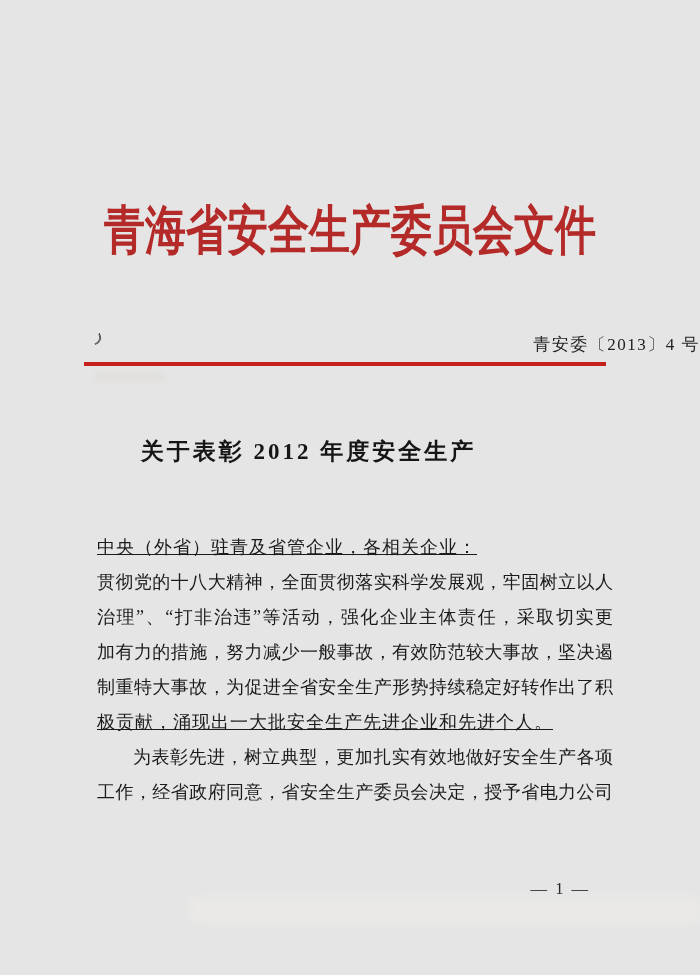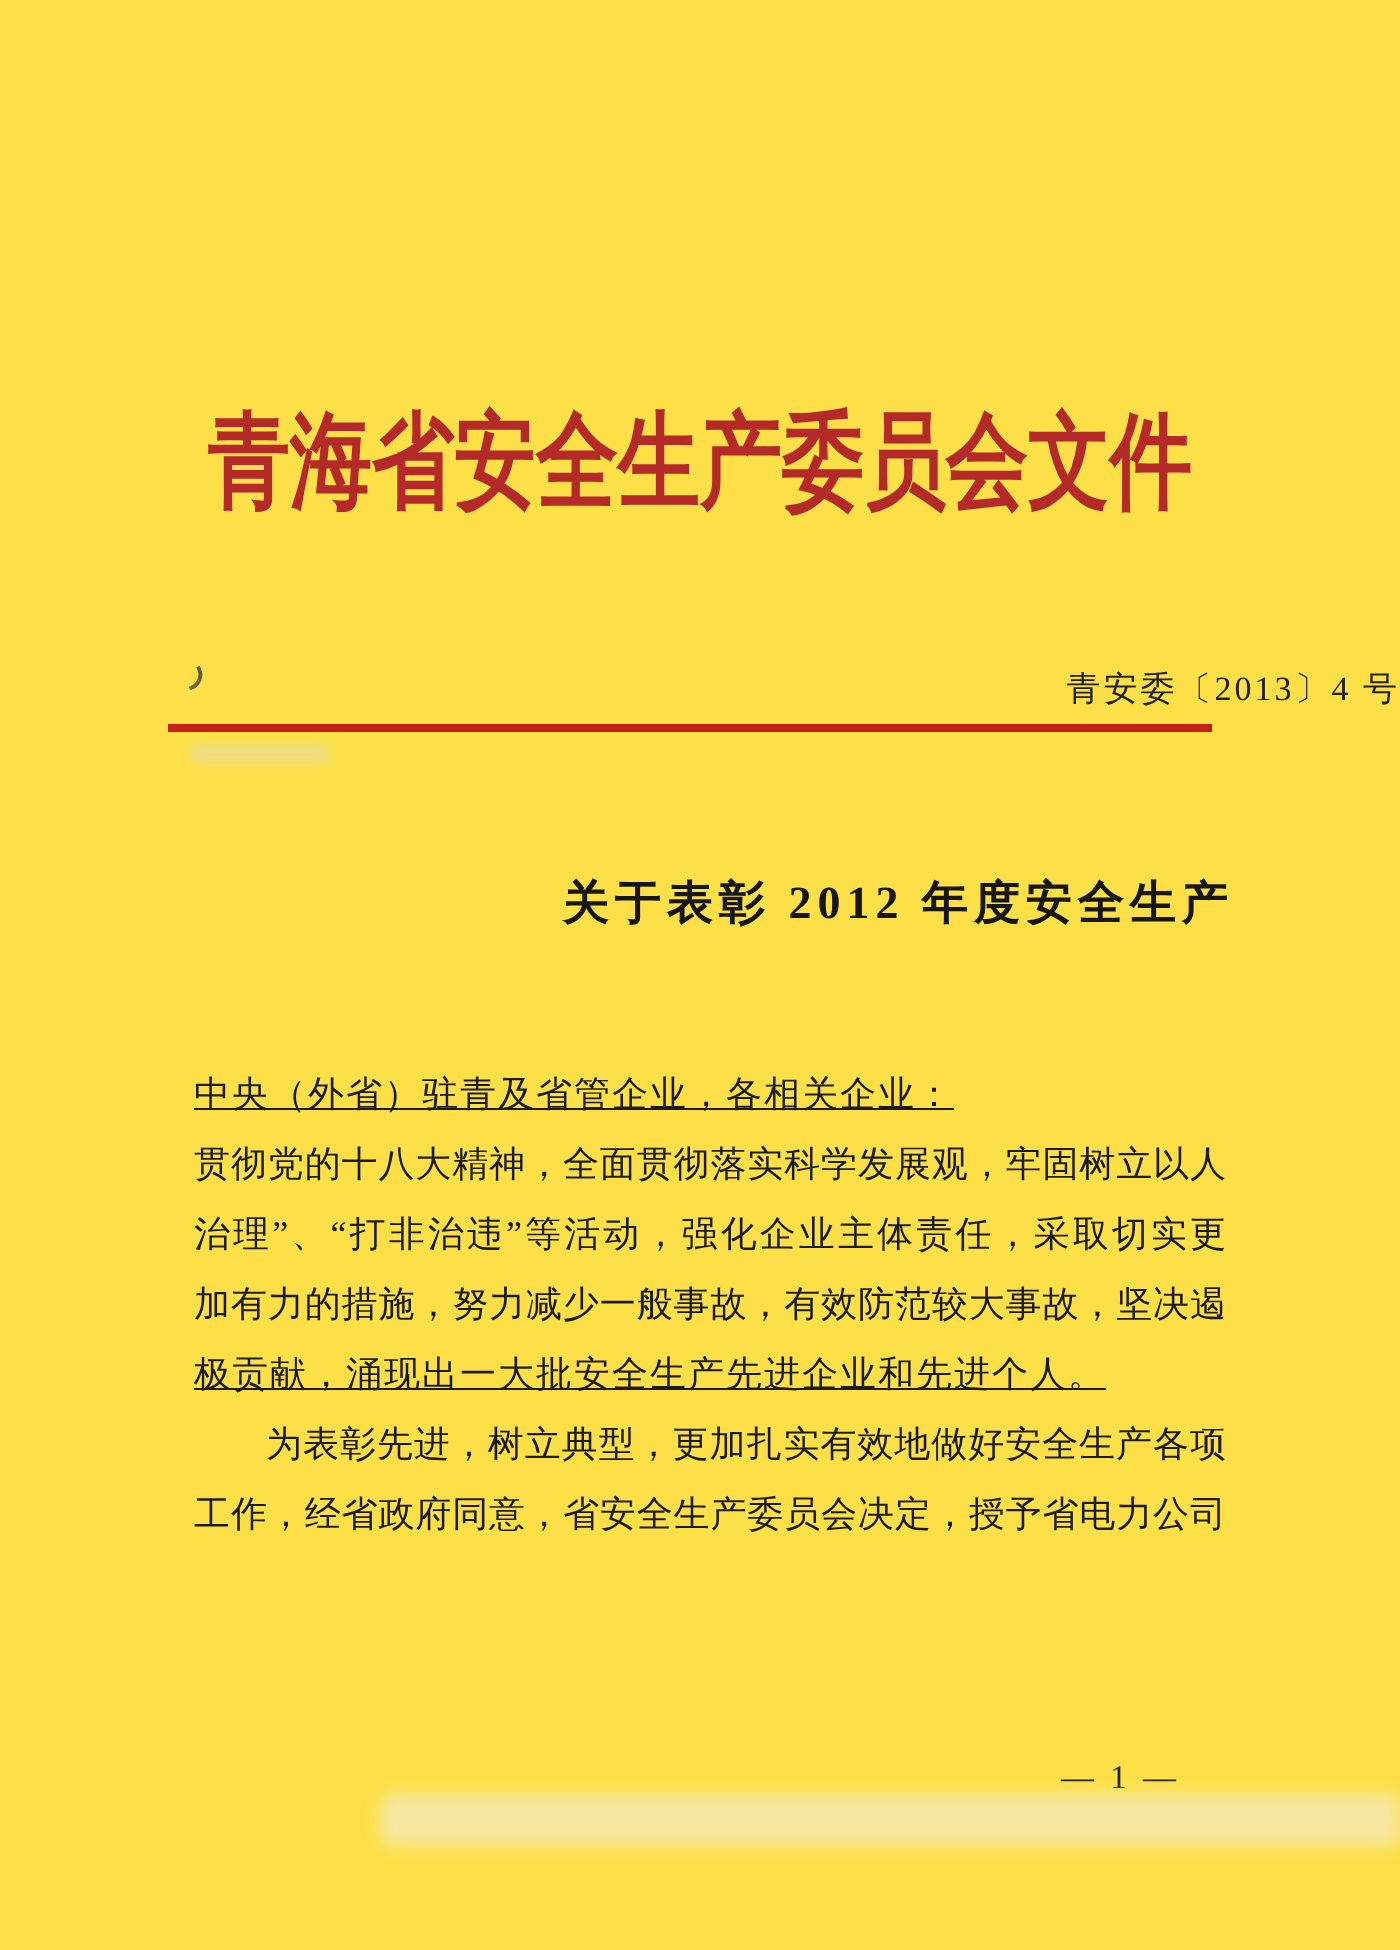--- a/index.html
+++ b/index.html
@@ -2,21 +2,21 @@
 <html lang="zh" style="--header-red: #b32a28; --rule-red: #c5201c; --text: #1e1e20;"><head>
 <meta charset="utf-8">
 <style>
   html, body { margin: 0; padding: 0; background: #ffffff; }
 
   .page {
     position: relative;
     width: 700px;
     height: 975px;
     margin: 0 auto;
-    background: #fde047;
+    background: #e5e5e5;
     overflow: hidden;
     font-family: "Liberation Serif", "DejaVu Serif", serif;
     color: var(--text, #1e1e20);
   }
 
   
   .header-title {
     position: absolute;
     top: 196px;
     left: 0;
@@ -51,21 +51,21 @@
     height: 4px;
     background: var(--rule-red, #c5201c);
   }
 
   
   .doc-title {
     position: absolute;
     top: 432px;
     left: 0;
     width: 617px;
-    text-align: right;
+    text-align: center;
     font-weight: 700;
     font-size: 23px;
     line-height: 39px;
     color: #161616;
   }
   .doc-title .line1 { letter-spacing: 3px; }
   .doc-title .line2 { letter-spacing: 6px; }
 
   
   .body-text {
@@ -149,20 +149,21 @@
 
   <div class="doc-title">
     <div class="line1">关于表彰 2012 年度安全生产</div>
   </div>
 
   <div class="body-text">
     <div class="bline s">中央（外省）驻青及省管企业，各相关企业：</div>
     <div class="bline j">贯彻党的十八大精神，全面贯彻落实科学发展观，牢固树立以人</div>
     <div class="bline j">治理”、“打非治违”等活动，强化企业主体责任，采取切实更</div>
     <div class="bline j">加有力的措施，努力减少一般事故，有效防范较大事故，坚决遏</div>
+    <div class="bline j">制重特大事故，为促进全省安全生产形势持续稳定好转作出了积</div>
     <div class="bline s">极贡献，涌现出一大批安全生产先进企业和先进个人。</div>
     <div class="bline j i">为表彰先进，树立典型，更加扎实有效地做好安全生产各项</div>
     <div class="bline j">工作，经省政府同意，省安全生产委员会决定，授予省电力公司</div>
   </div>
 
   <div class="page-number">— 1 —</div>
 
   <div class="scan-mark-tick"></div>
   <div class="scan-smudge-left"></div>
   <div class="scan-shadow-bottom"></div>

